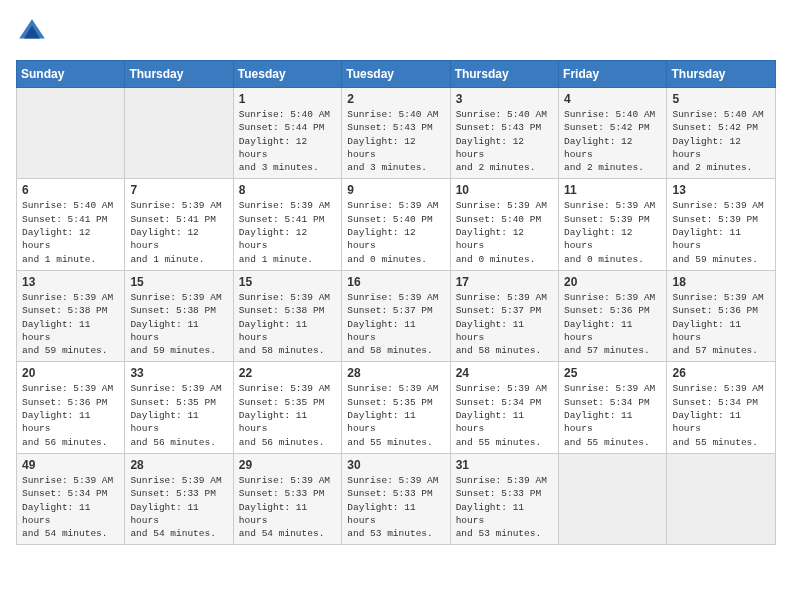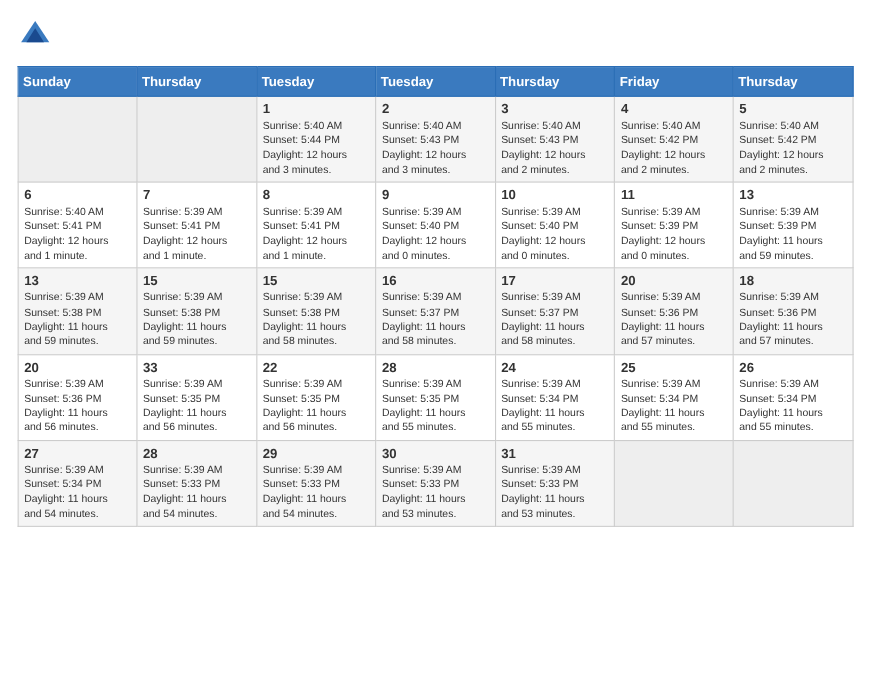--- a/index.html
+++ b/index.html
@@ -86,20 +86,21 @@
       font-weight: bold;
       display: block;
       margin-bottom: 2px;
     }
     .cell-empty {
       background: #eee !important;
     }
     .day-info {
       font-size: 9.5px;
       line-height: 1.4;
+      font-family: Liberation Mono, monospace;
     }
   </style>
 </head>
 <body>
 
 <div class="header">
   <div class="logo">
     <svg class="logo-icon" viewBox="0 0 40 40">
       <polygon points="20,4 36,28 4,28" fill="#3a7abf"></polygon>
       <polygon points="20,12 30,28 10,28" fill="#1a4a8f"></polygon>
@@ -315,21 +316,21 @@
         <td>
           <span class="day-num">26</span>
           <div class="day-info" style="white-space: pre-line;">Sunrise: 5:39 AM
 Sunset: 5:34 PM
 Daylight: 11 hours
 and 55 minutes.</div>
         </td>
       </tr>
       <tr>
         <td>
-          <span class="day-num">27</span>
+          <span class="day-num">49</span>
           <div class="day-info" style="white-space: pre-line;">Sunrise: 5:39 AM
 Sunset: 5:34 PM
 Daylight: 11 hours
 and 54 minutes.</div>
         </td>
         <td>
           <span class="day-num">28</span>
           <div class="day-info" style="white-space: pre-line;">Sunrise: 5:39 AM
 Sunset: 5:33 PM
 Daylight: 11 hours

